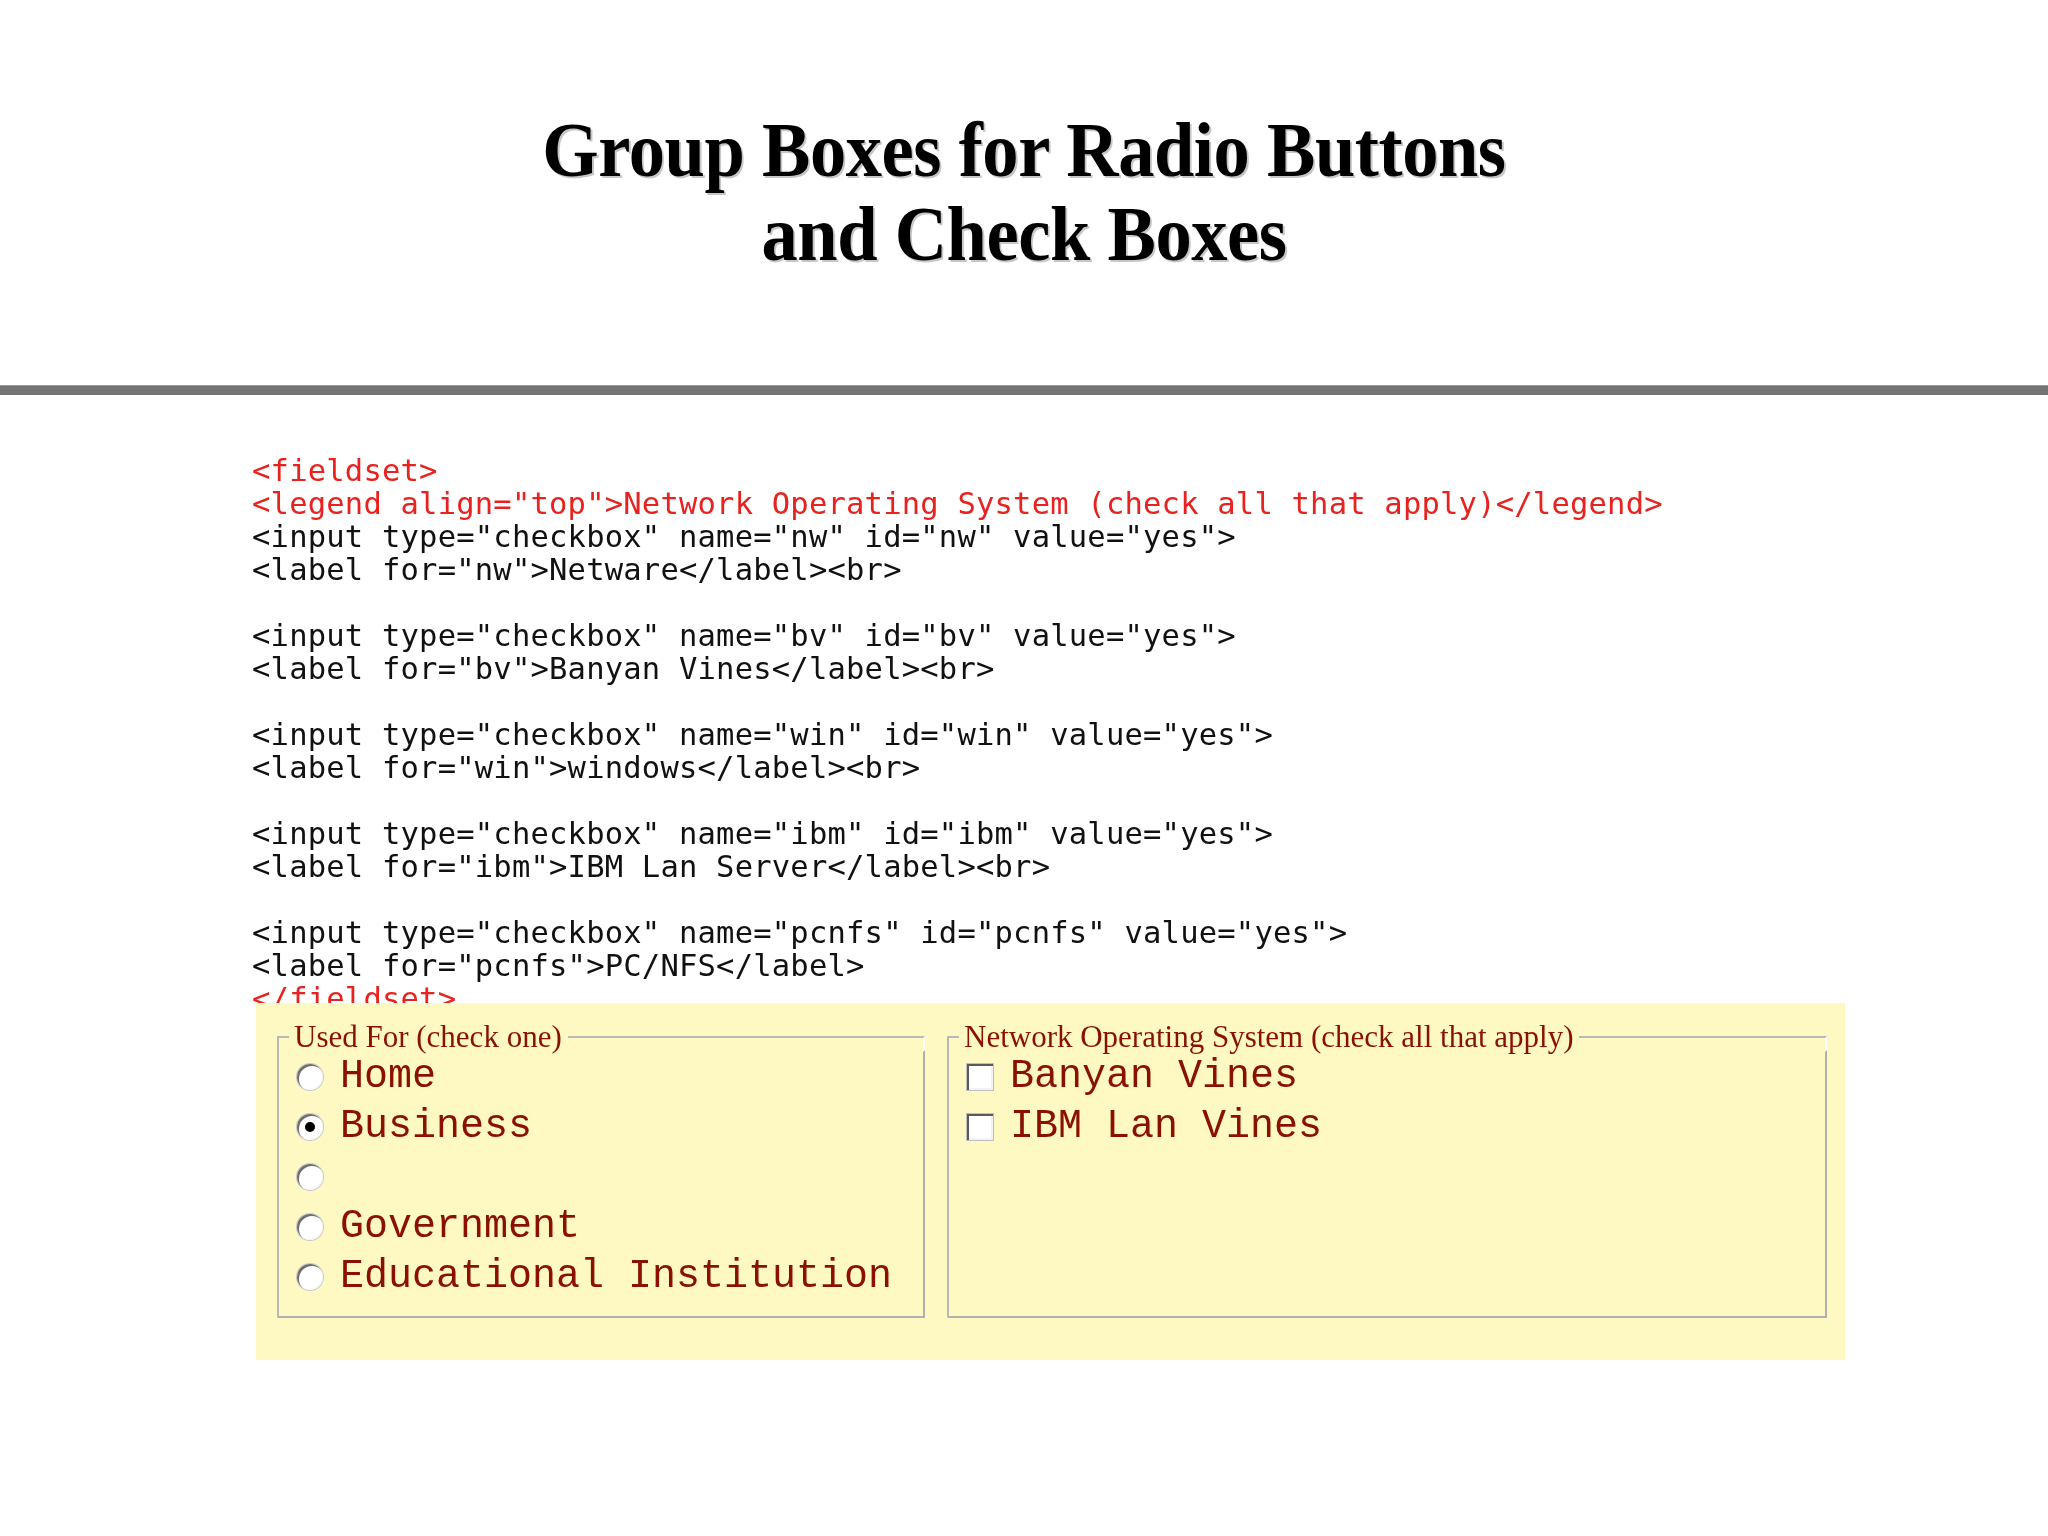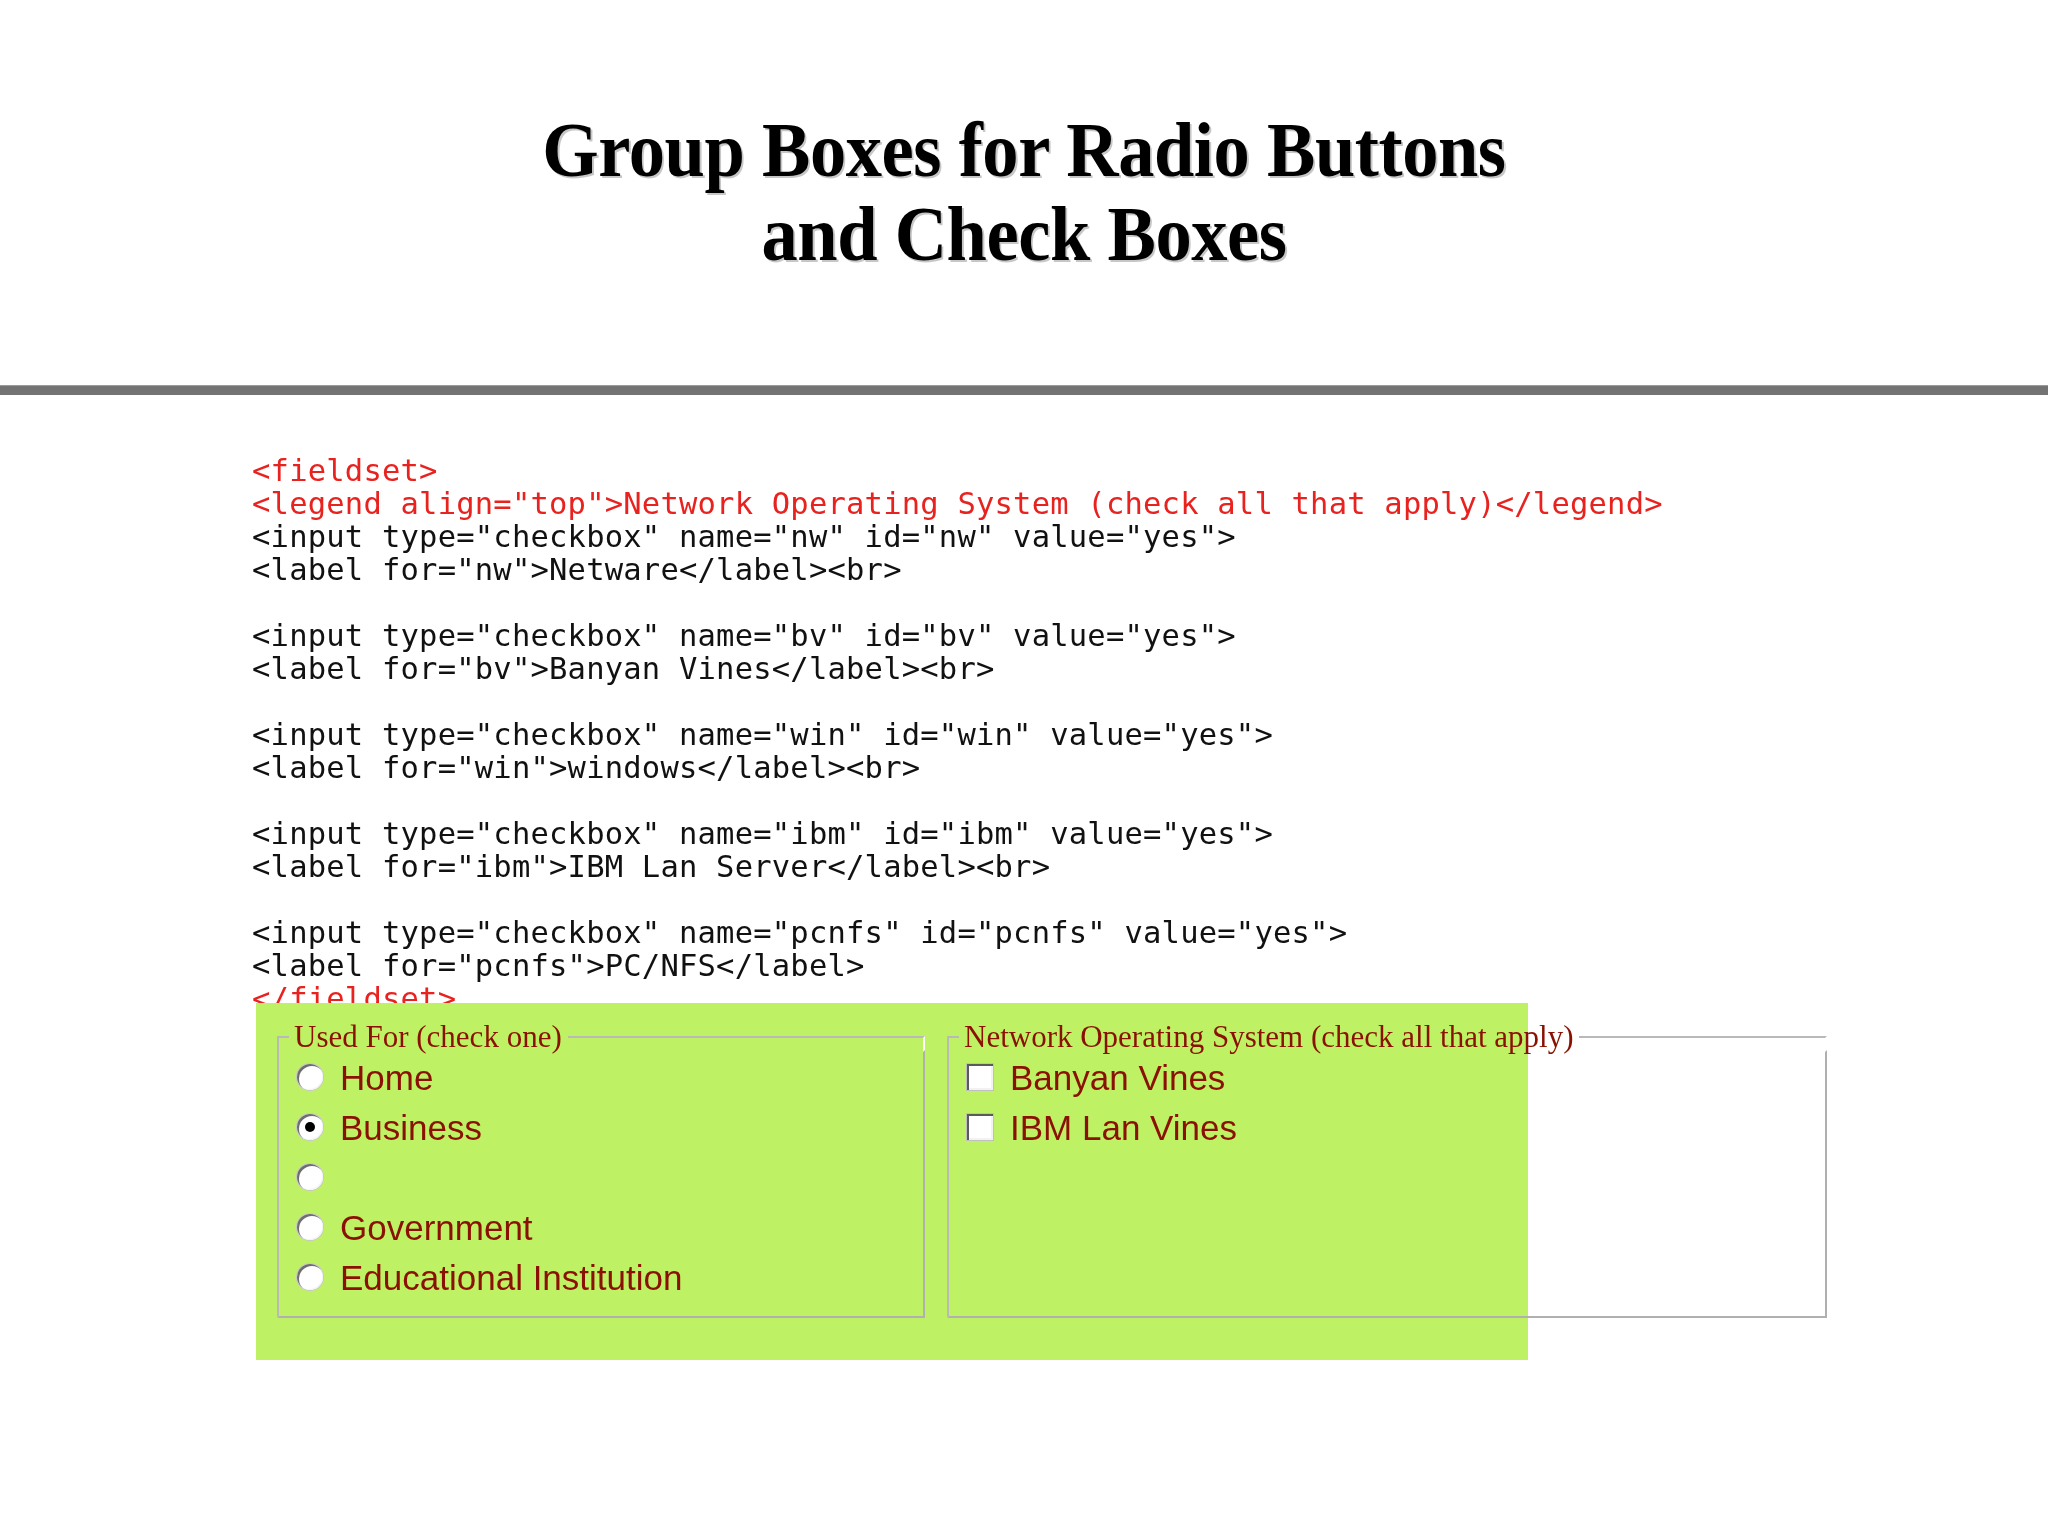--- a/index.html
+++ b/index.html
@@ -60,23 +60,23 @@
   .code-line { display: block; min-height: 33px; }
   .code-line.red  { color: #e8221f; }
   .code-line.black{ color: #111111; }
   .code-line.blank{ height: 33px; }
 
   
   .render-panel {
     position: absolute;
     left: 256px;
     top: 1003px;
-    width: 1272px;
+    width: 1589px;
     height: 357px;
-    background: #bef264;
+    background: #fef9c3;
     box-sizing: border-box;
   }
 
   .fieldsets-row {
     position: absolute;
     left: 21px;
     top: 18px;
     width: 1550px;
     display: flex;
     gap: 22px;
@@ -145,22 +145,22 @@
     background: #ffffff;
     box-shadow:
       inset 2px 2px 0 0 #5a5a5a,
       inset -2px -2px 0 0 #f2f2f2,
       0 0 0 1px #bfbfbf;
     position: relative;
     flex: 0 0 auto;
   }
 
   .option-label {
-    font-family: Liberation Sans, sans-serif;
-    font-size: 35px;
+    font-family: Liberation Mono, monospace;
+    font-size: 40px;
     color: #8a1002;
     margin-left: 17px;
     line-height: 1;
     white-space: nowrap;
   }
 </style>
 </head>
 <body>
 
 <div class="slide-title">Group Boxes for Radio Buttons

